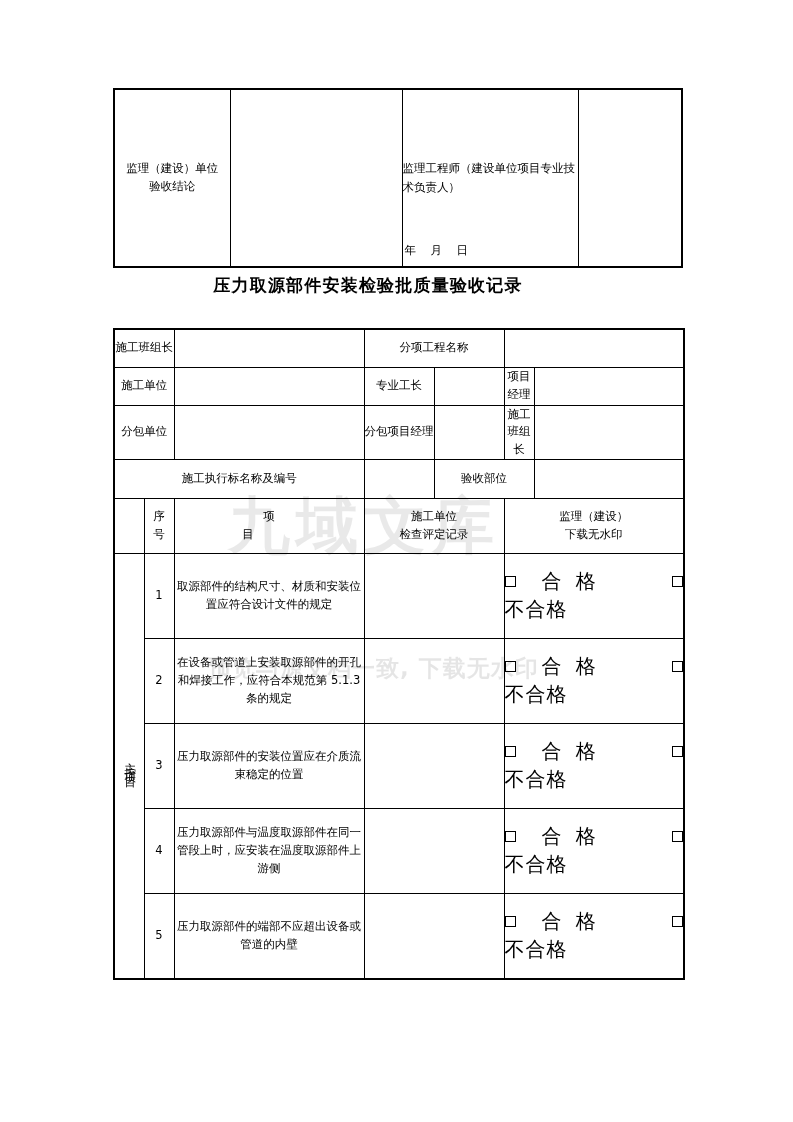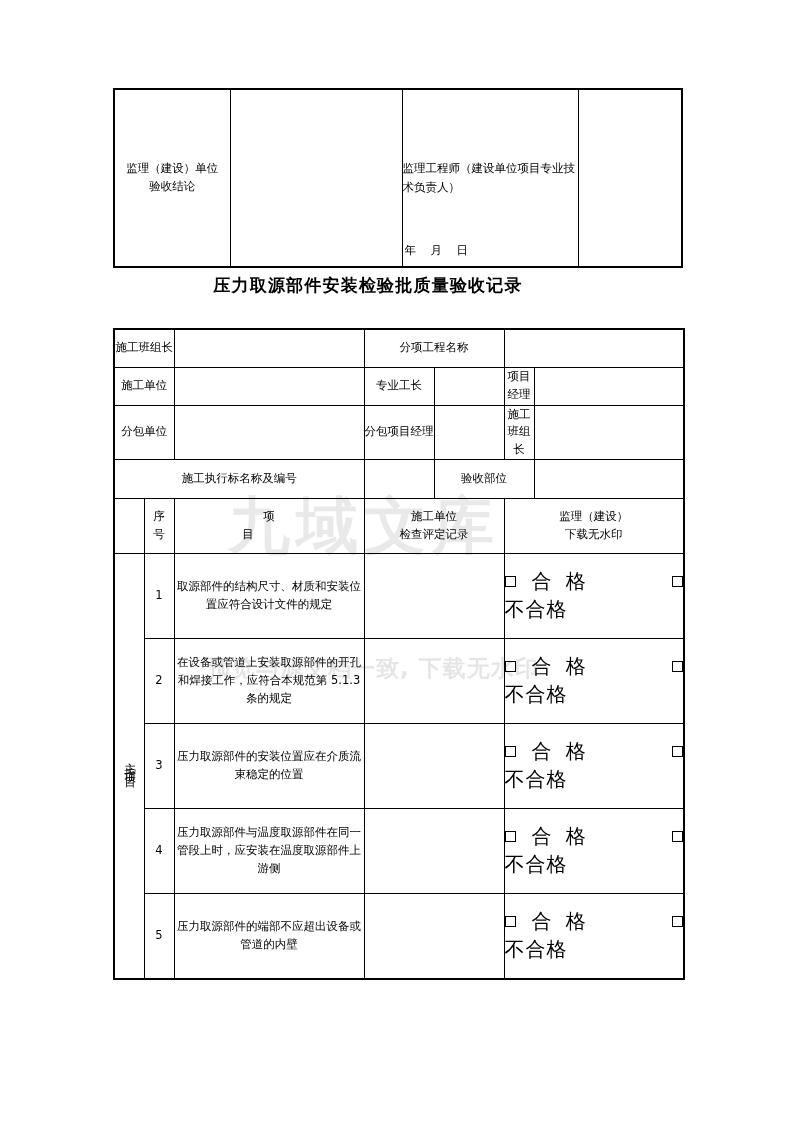--- a/index.html
+++ b/index.html
@@ -187,21 +187,21 @@
 
   
   .result-cell {
     padding: 4px 8px 4px 8px;
     vertical-align: middle;
   }
   .result-line1 {
     display: flex;
     align-items: center;
     justify-content: flex-start;
-    gap: 4px;
+    gap: 14px;
   }
   .chk {
     display: inline-block;
     width: 9px;
     height: 9px;
     border: 1px solid #000;
     flex: 0 0 auto;
   }
   .res-word {
     font-size: 20px;

